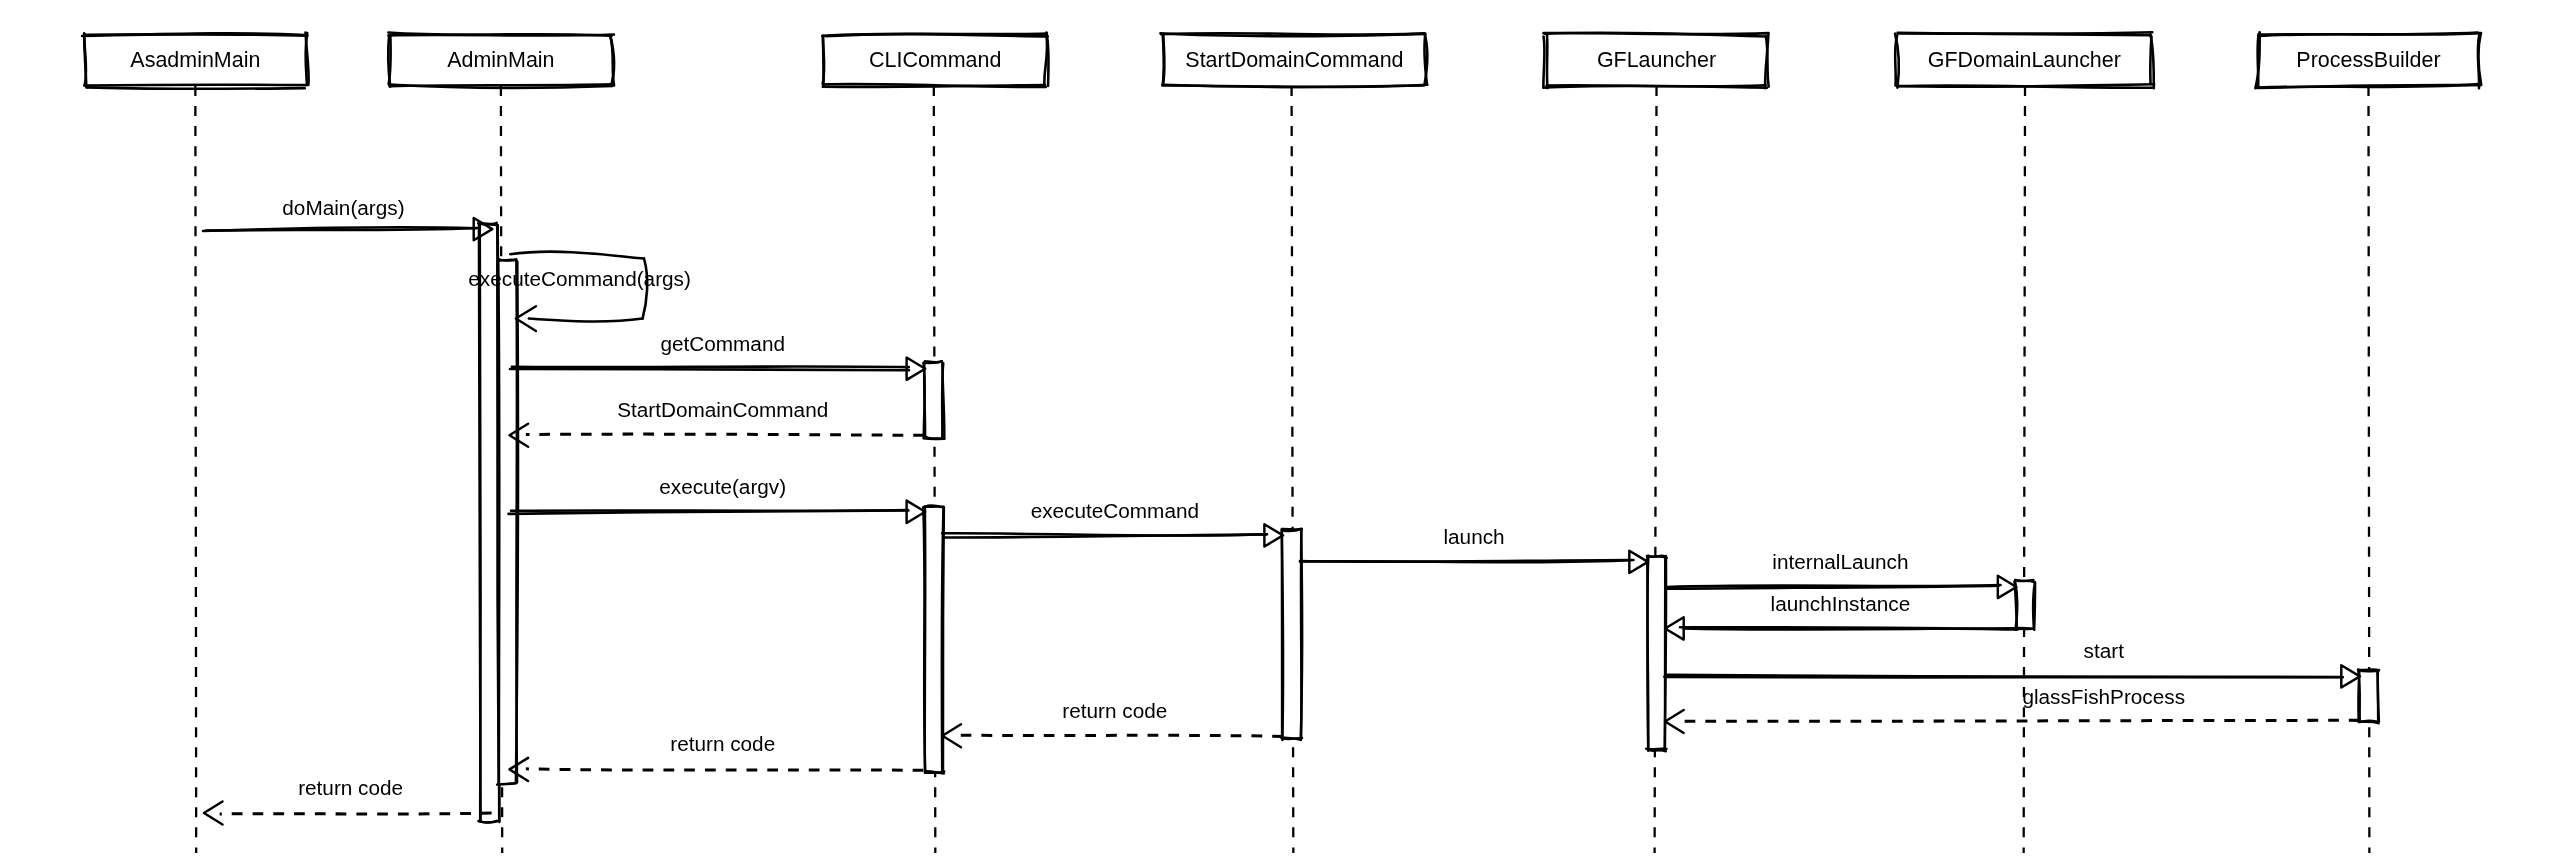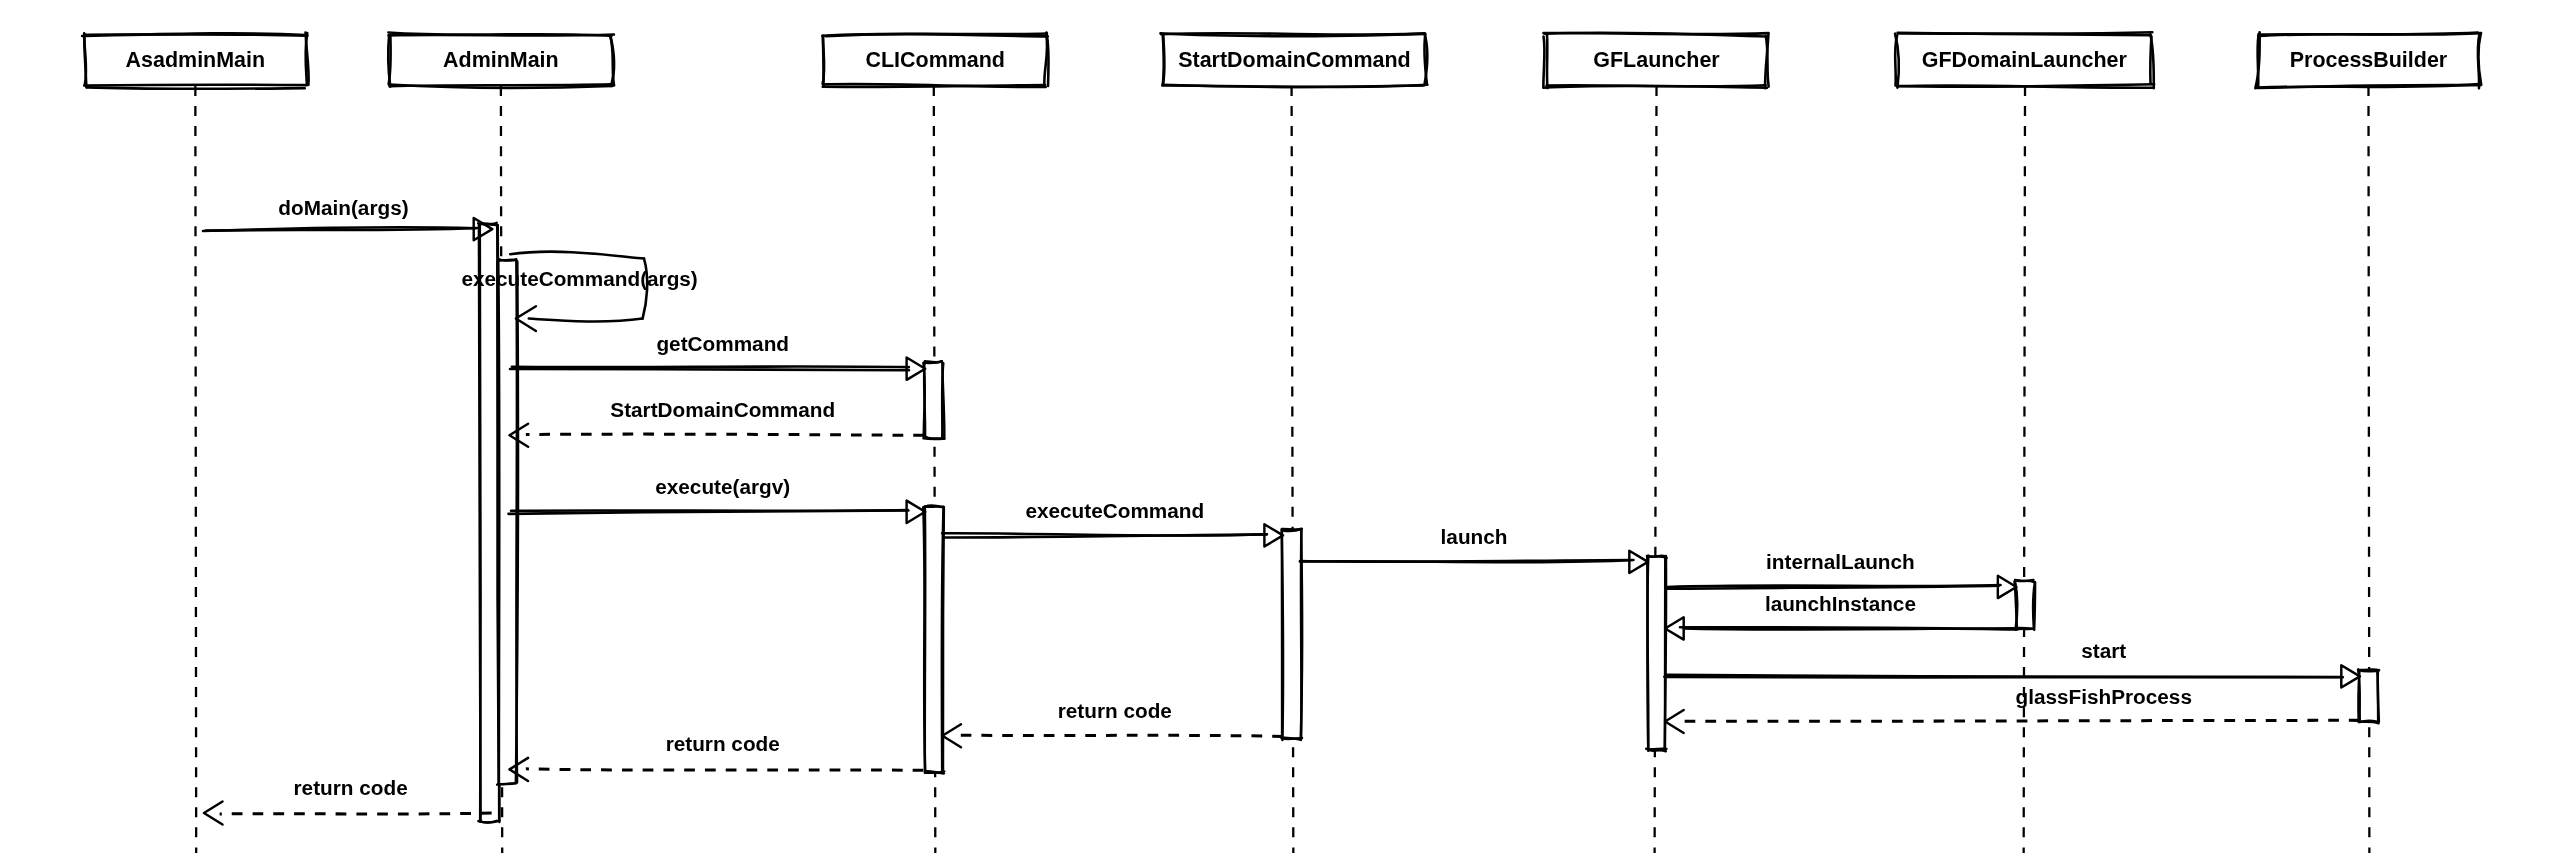--- a/index.html
+++ b/index.html
@@ -7,21 +7,20 @@
     padding: 0;
     background: #ffffff;
   }
   #diagram-root {
     position: relative;
     width: 2512px;
     height: 859px;
     background: #ffffff;
     font-family: "Liberation Sans", sans-serif;
     overflow: hidden;
-    font-weight: bold;
   }
   svg#seq-svg {
     position: absolute;
     left: 0;
     top: 0;
     width: 2576px;
     height: 859px;
     display: block;
   }
   .participant-label {

